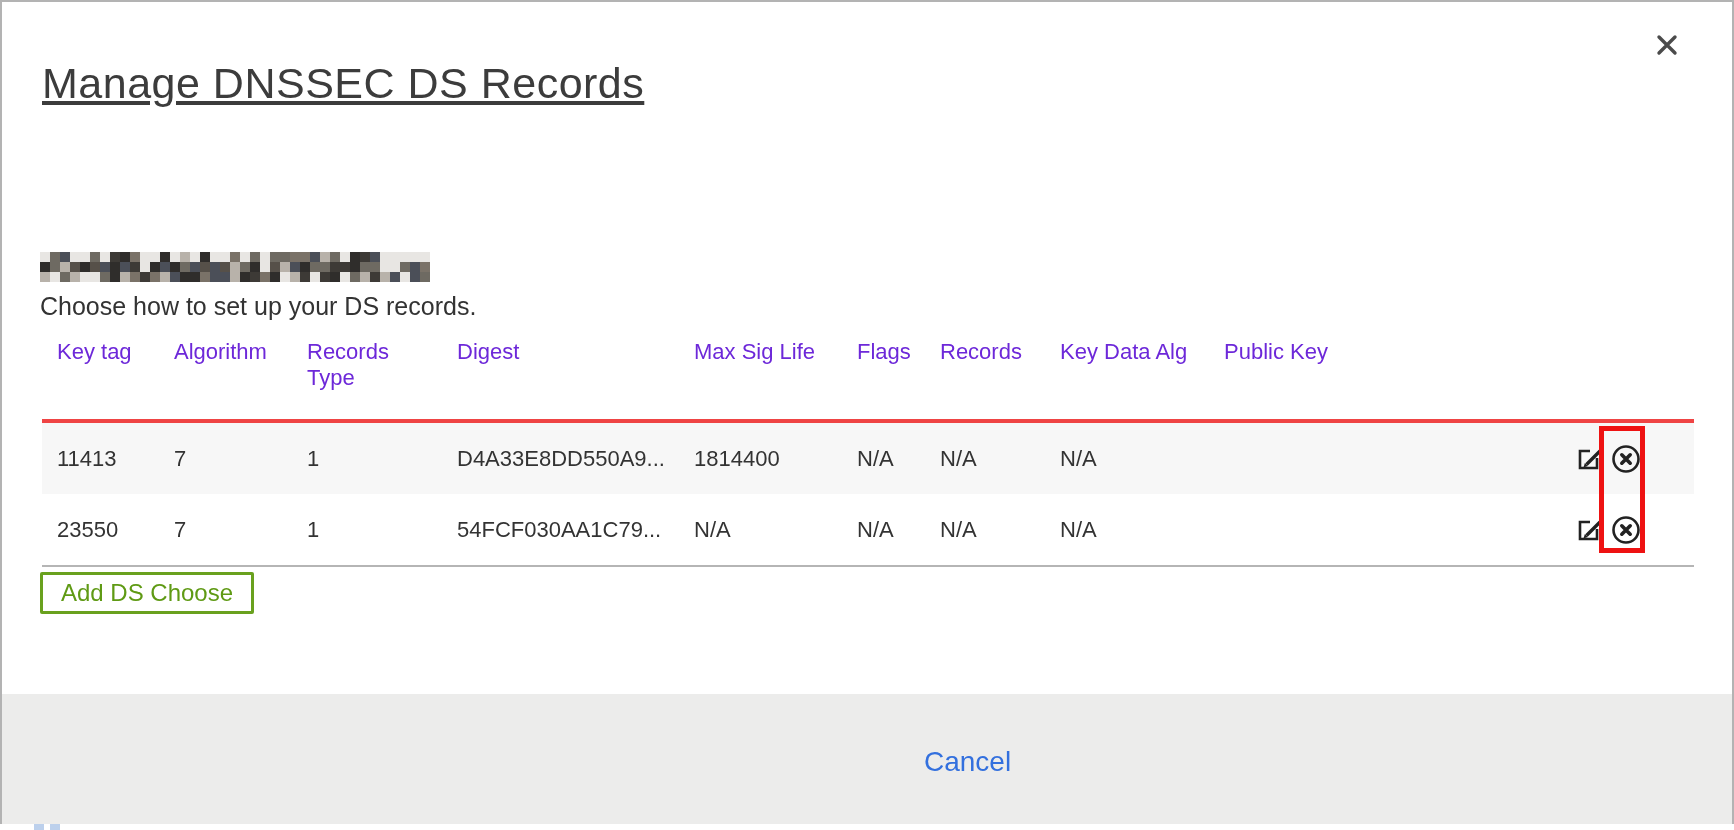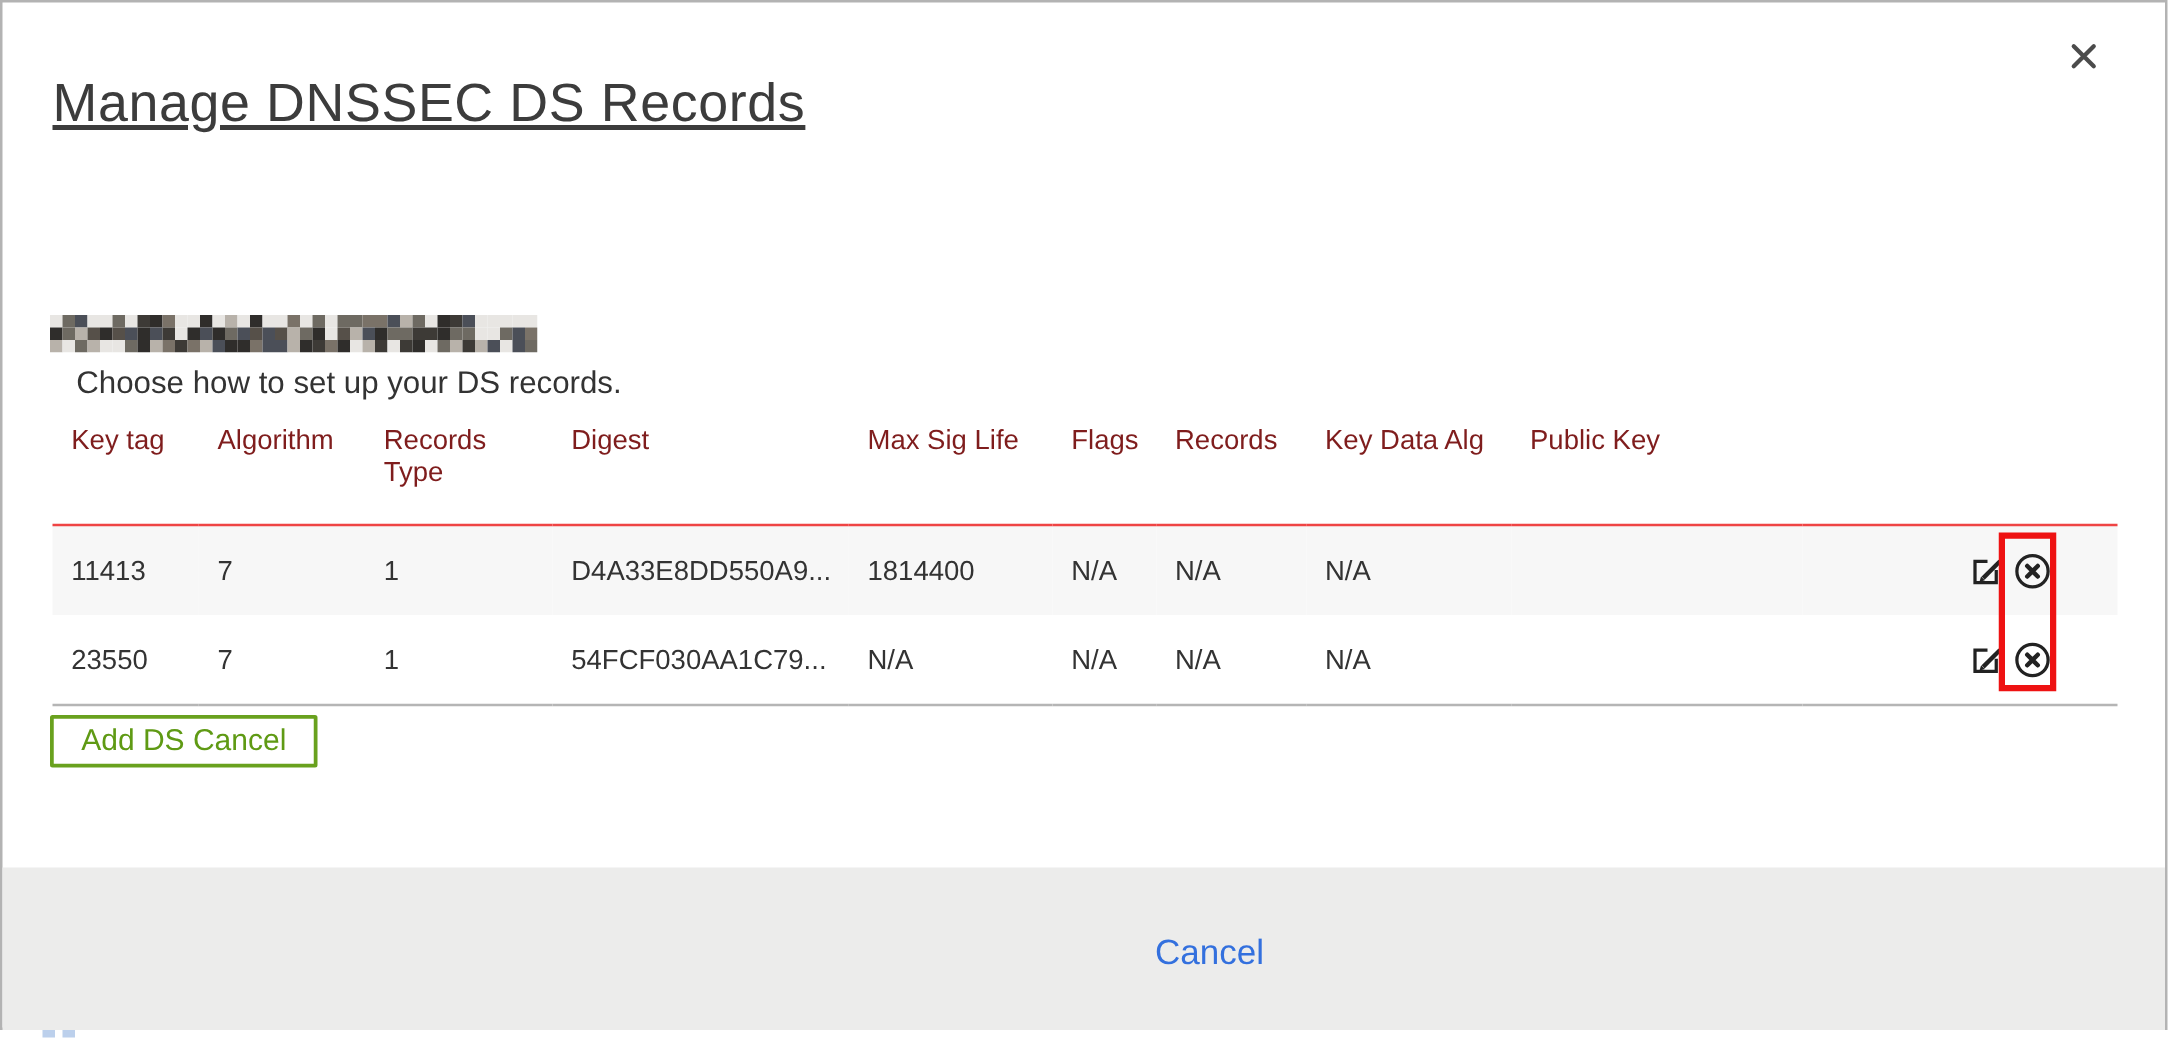--- a/index.html
+++ b/index.html
@@ -21,28 +21,28 @@
   .close-btn{
     position:absolute;top:30px;right:52px;width:26px;height:26px;
     background:none;border:none;padding:0;cursor:pointer;line-height:0;
   }
   .redacted{
     position:absolute;left:38px;top:250px;width:390px;height:30px;
     display:flex;flex-wrap:wrap;overflow:hidden;
   }
   .redacted .px{width:10px;height:10px;}
   .instruction{
-    position:absolute;left:38px;top:290px;font-size:25px;color:#333;margin-left:21px;
+    position:absolute;left:38px;top:290px;font-size:25px;color:#333;
   }
   .table-wrap{position:absolute;left:40px;top:333px;width:1652px;}
   table.ds{border-collapse:collapse;width:1652px;table-layout:fixed;}
   table.ds th{
-    text-align:left;font-weight:400;font-size:22px;color:#7f1d1d;
+    text-align:left;font-weight:400;font-size:22px;color:#6d28d9;
     height:80px;vertical-align:top;padding:4px 0 0 15px;
-    border-bottom:2px solid #ef4444;
+    border-bottom:4px solid #ef4444;
   }
   table.ds td{
     font-size:22px;color:#333;height:71px;padding:0 0 0 15px;vertical-align:middle;
   }
   table.ds tr.r0 td{background:#f7f7f7;}
   table.ds tr.r1 td{background:#ffffff;border-bottom:2px solid #b5b5b5;}
   td.actions{padding:0 52px 0 0 !important;}
   .action-icons{display:flex;justify-content:flex-end;align-items:center;gap:6px;}
   .icon-btn{background:none;border:none;padding:0;cursor:pointer;line-height:0;}
   .red-box{
@@ -295,21 +295,21 @@
                 </span>
               </button>
             </div>
           </td>
         </tr>
       </tbody>
     </table>
     <div class="red-box"></div>
   </div>
 
-  <button class="add-btn">Add DS Cancel</button>
+  <button class="add-btn">Add DS Choose</button>
 
   <div class="footer">
     <a class="cancel-link">Cancel</a>
   </div>
 
 </div>
 
 <div class="under-strip">
   <span class="blue-bit" style="left:34px"></span>
   <span class="blue-bit" style="left:50px"></span>

